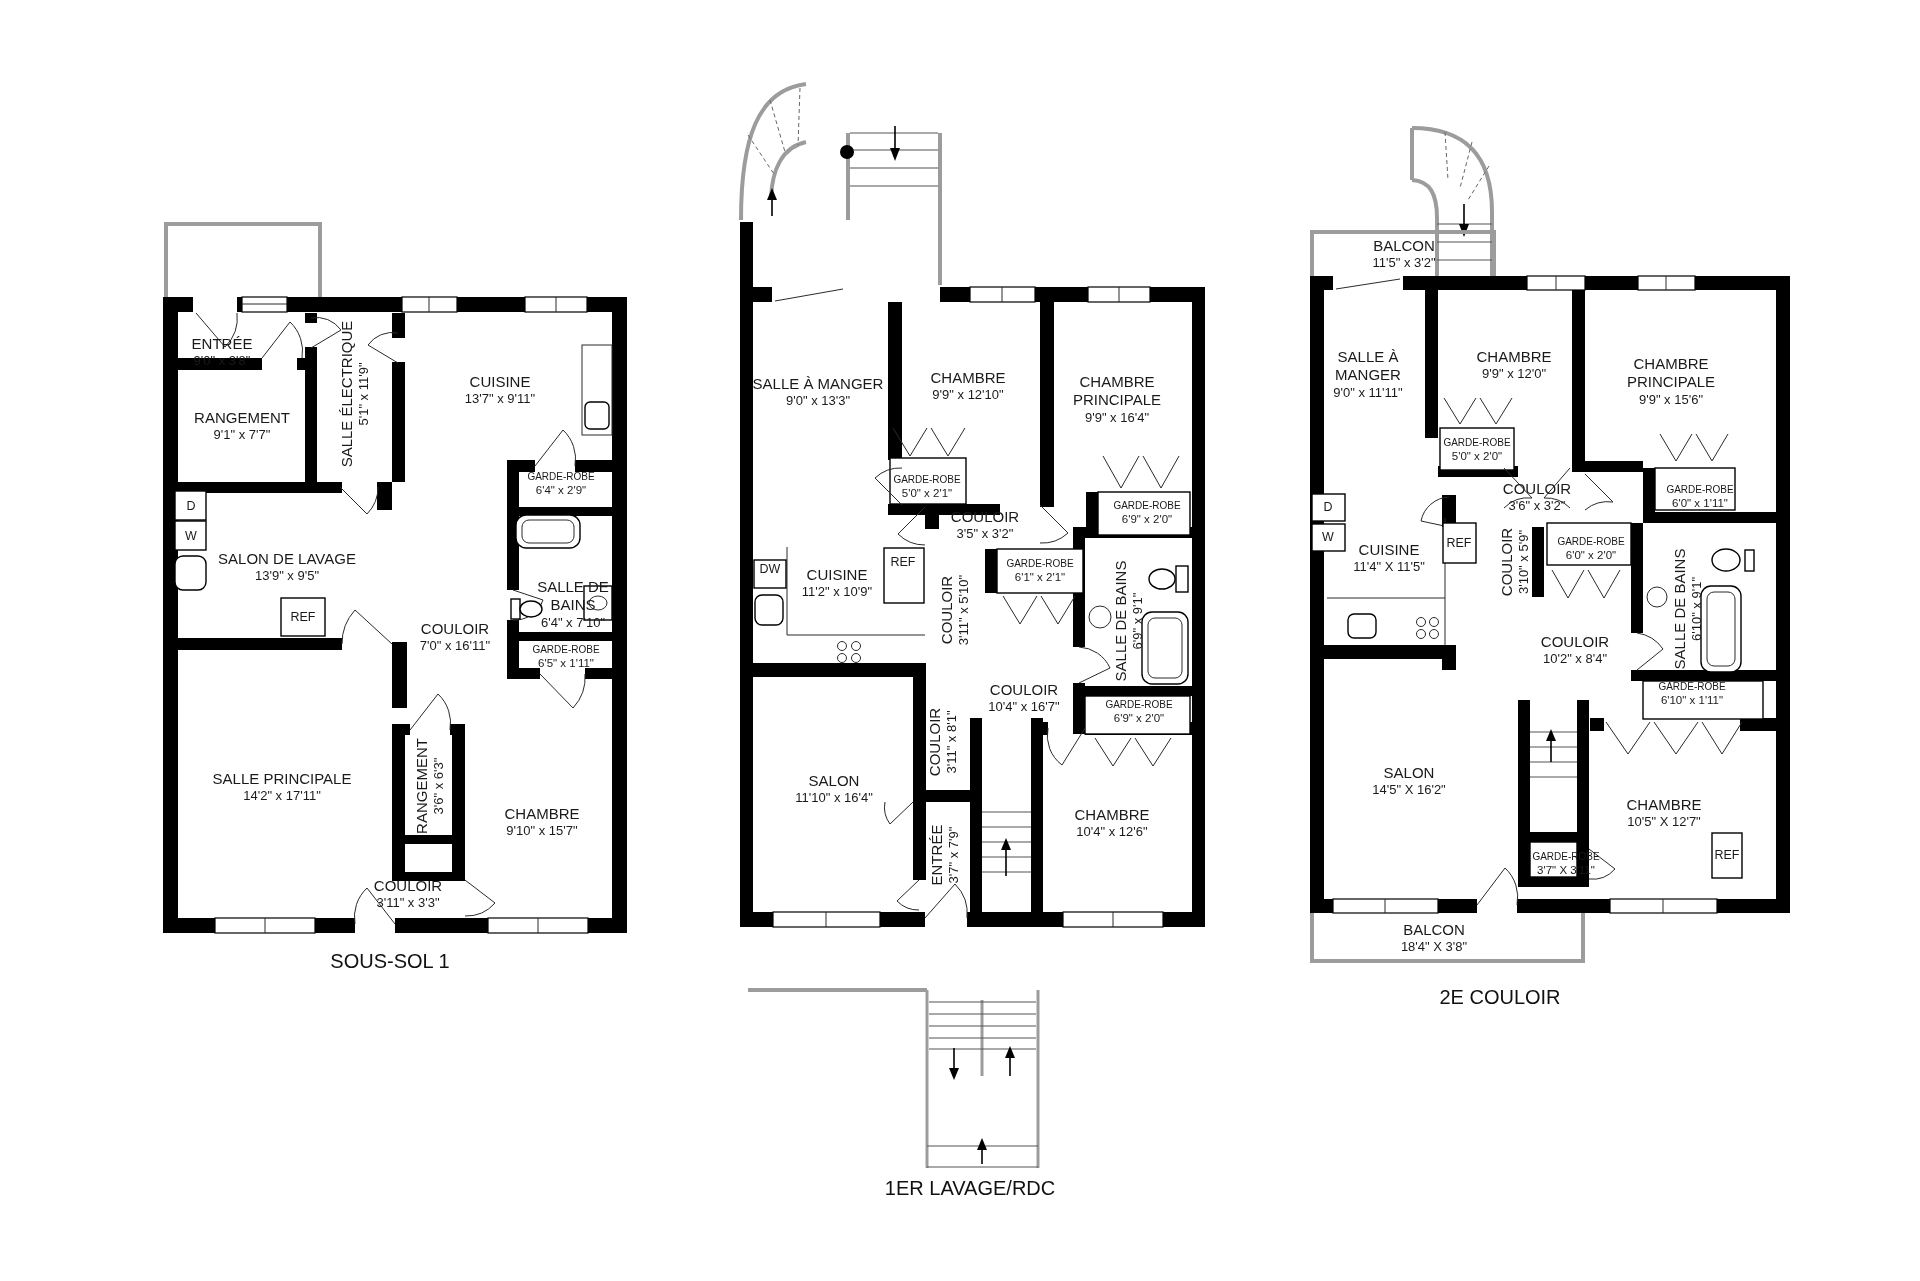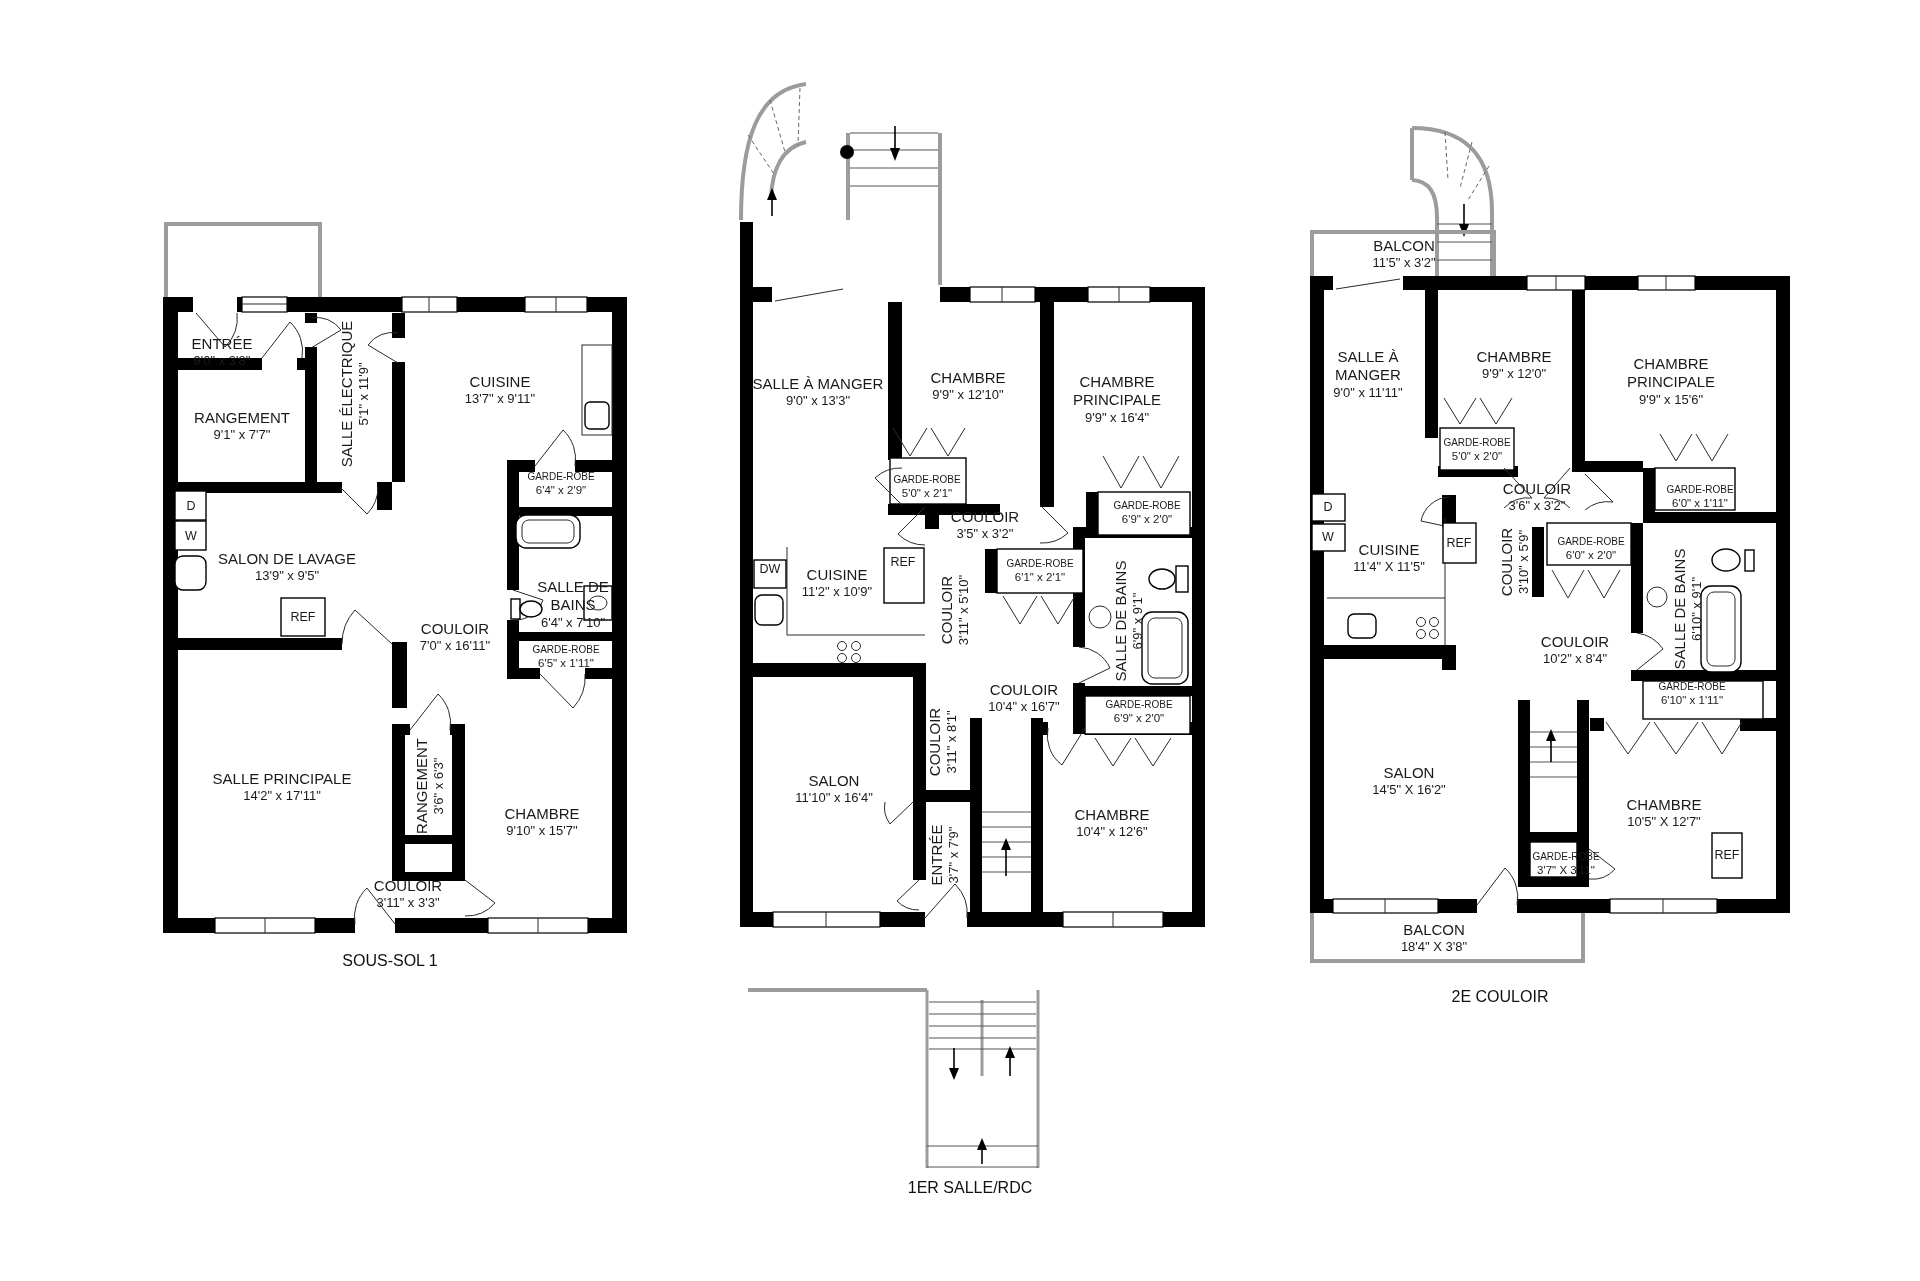--- a/index.html
+++ b/index.html
@@ -19,21 +19,21 @@
   .ashaft{stroke:#000;stroke-width:1.6;}
   .lbl{position:absolute;transform:translate(-50%,-50%);text-align:center;line-height:1.22;
        white-space:nowrap;color:#1a1a1a;}
   .lbl .nm{display:block;font-size:15px;}
   .lbl .dm{display:block;font-size:13px;}
   .lbl.sm .nm{font-size:10px;}
   .lbl.sm .dm{font-size:11.5px;}
   .lbl.v{transform:translate(-50%,-50%) rotate(-90deg);}
   .lbl.wrap{white-space:normal;}
   .fx{position:absolute;transform:translate(-50%,-50%);font-size:12.5px;color:#1a1a1a;}
-  .ptitle{position:absolute;transform:translate(-50%,-50%);font-size:16px;color:#111;white-space:nowrap;}
+  .ptitle{position:absolute;transform:translate(-50%,-50%);font-size:20px;color:#111;white-space:nowrap;}
 </style>
 </head>
 <body>
 
 <div id="canvas">
 
 <svg id="drawing" width="1920" height="1281" viewBox="0 0 1920 1281">
 
   <g>
 
@@ -469,21 +469,21 @@
 <div class="lbl v" style="left:945px;top:855px">
   <span class="nm">ENTRÉE</span>
   <span class="dm">3'7" x 7'9"</span>
 </div>
 <div class="lbl" style="left:1112px;top:823px">
   <span class="nm">CHAMBRE</span>
   <span class="dm">10'4" x 12'6"</span>
 </div>
 <div class="fx" style="left:770px;top:569px">DW</div>
 <div class="fx" style="left:903px;top:562px">REF</div>
-<div class="ptitle" style="left:970px;top:1188px">1ER SALLE/RDC</div>
+<div class="ptitle" style="left:970px;top:1188px">1ER LAVAGE/RDC</div>
 
 <div class="lbl" style="left:1404px;top:254px">
   <span class="nm">BALCON</span>
   <span class="dm">11'5" x 3'2"</span>
 </div>
 <div class="lbl wrap" style="left:1368px;top:374px;width:96px">
   <span class="nm">SALLE À MANGER</span>
   <span class="dm">9'0" x 11'11"</span>
 </div>
 <div class="lbl" style="left:1514px;top:365px">

